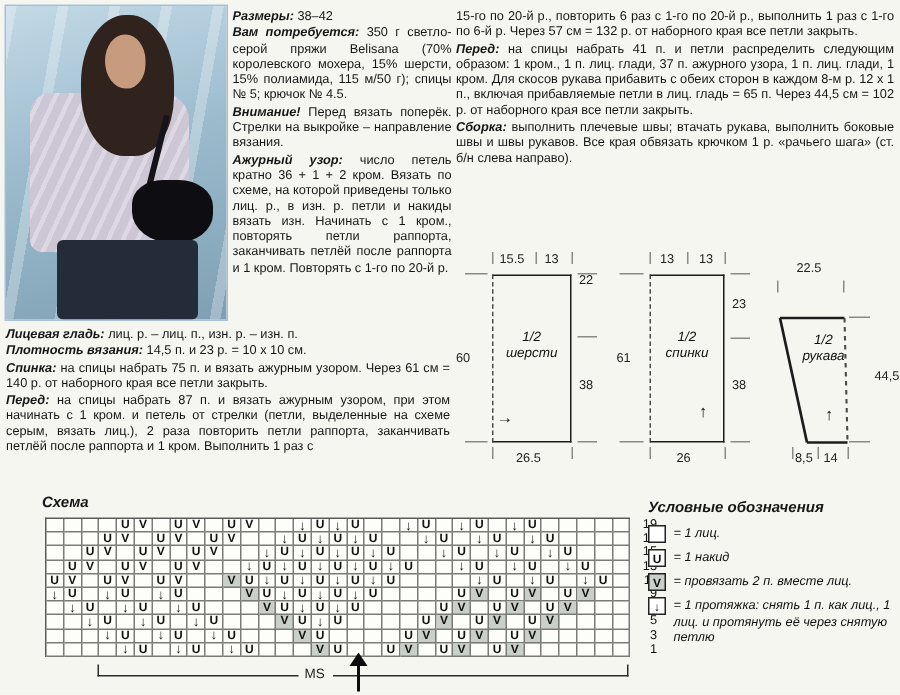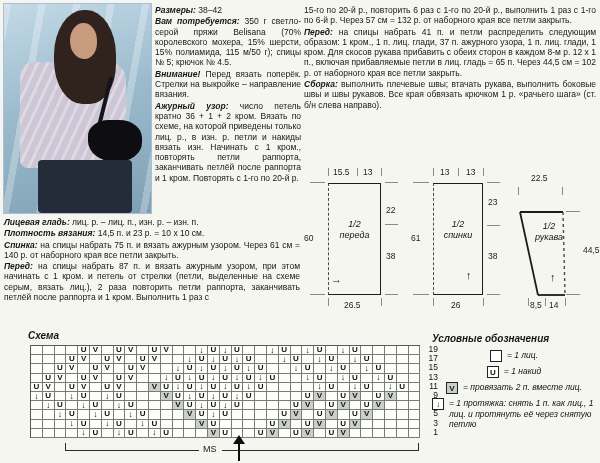--- a/index.html
+++ b/index.html
@@ -45,21 +45,21 @@
       font-size:8.5px;line-height:9.2px;color:#111;}
   .ms-line{position:absolute;height:1px;background:#2c2c2c;top:450px;}
   .ms-tick{position:absolute;width:1px;height:8px;background:#2c2c2c;top:443px;}
   .ms-label{position:absolute;left:203px;top:444px;font-size:9px;color:#222;text-align:right;}
   .start-arrow-stem{position:absolute;left:238px;top:443px;width:2px;height:18px;background:#0d0d0d;}
   .start-arrow-head{position:absolute;left:233px;top:435px;width:0;height:0;
       border-left:6px solid transparent;border-right:6px solid transparent;border-bottom:9px solid #0d0d0d;}
   
   .legend{position:absolute;left:432px;top:333px;width:164px;}
   .legend-title{font-size:10px;font-weight:bold;font-style:italic;margin-bottom:6px;}
-  .legend-row{display:flex;align-items:flex-start;margin-bottom:4px;justify-content:center;}
+  .legend-row{display:flex;align-items:flex-start;margin-bottom:4px;}
   .lbox{flex:0 0 auto;width:10px;height:10px;border:1.6px solid #222;background:#fff;
         display:flex;align-items:center;justify-content:center;
         font-size:8px;font-weight:bold;margin-right:5px;margin-top:0px;color:#111;}
   .lbox.grey{background:#c9cfc9;}
   .ltext{font-size:8.5px;font-style:italic;line-height:10.5px;color:#111;}
 </style>
 </head>
 <body>
 
 <div class="page">
@@ -90,26 +90,26 @@
       <p><b>Плотность вязания:</b> 14,5 п. и 23 р. = 10 x 10 см.</p>
       <p><b>Спинка:</b> на спицы набрать 75 п. и вязать ажурным узором. Через 61 см = 140 р. от наборного края все петли закрыть.</p>
       <p><b>Перед:</b> на спицы набрать 87 п. и вязать ажурным узором, при этом начинать с 1 кром. и петель от стрелки (петли, выделенные на схеме серым, вязать лиц.), 2 раза повторить петли раппорта, заканчивать петлёй после раппорта и 1 кром. Выполнить 1 раз с</p>
     </div>
 
   <div class="schematics">
 
     <div class="piece dash-left" style="left:28px;top:20px;width:53px;height:112px;"></div>
     <div class="piece-label" style="left:28px;top:56px;width:53px;">
       <div>1/2</div>
-      <div>переда</div>
+      <div>шерсти</div>
     </div>
     <div class="meas" style="left:4px;top:70px;">60</div>
     <div class="meas" style="left:33px;top:4px;">15.5</div>
     <div class="meas" style="left:63px;top:4px;">13</div>
-    <div class="meas" style="left:86px;top:42px;">22</div>
+    <div class="meas" style="left:86px;top:18px;">22</div>
     <div class="meas" style="left:86px;top:88px;">38</div>
     <div class="meas" style="left:44px;top:137px;">26.5</div>
     <div class="dim-arrow" style="left:31px;top:110px;">→</div>
 
     <div class="piece dash-left" style="left:133px;top:20px;width:50px;height:112px;"></div>
     <div class="piece-label" style="left:133px;top:56px;width:50px;">
       <div>1/2</div>
       <div>спинки</div>
     </div>
     <div class="meas" style="left:111px;top:70px;">61</div>

